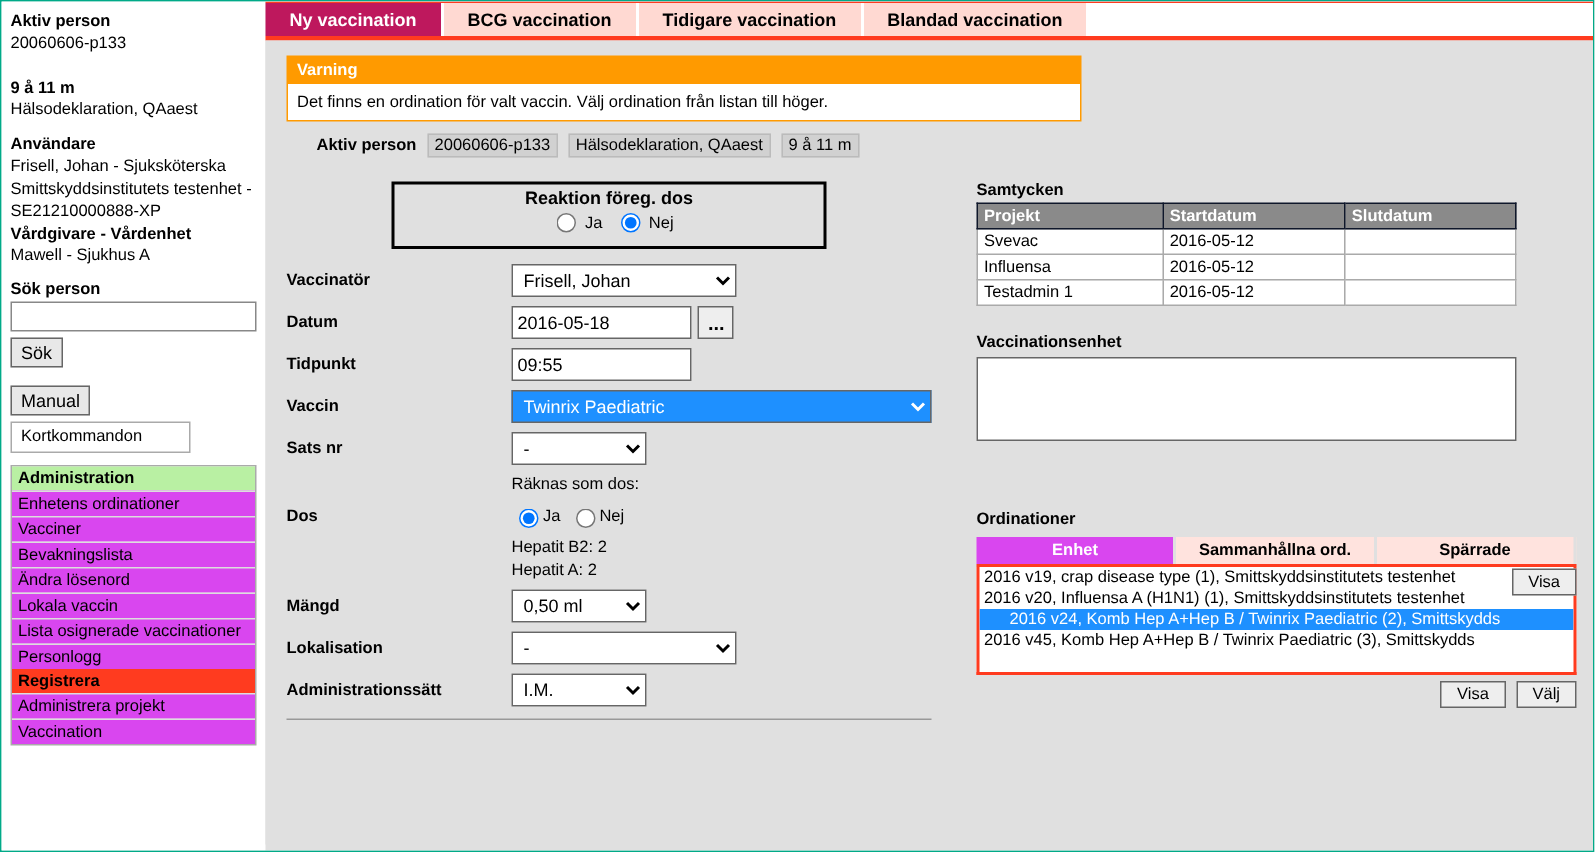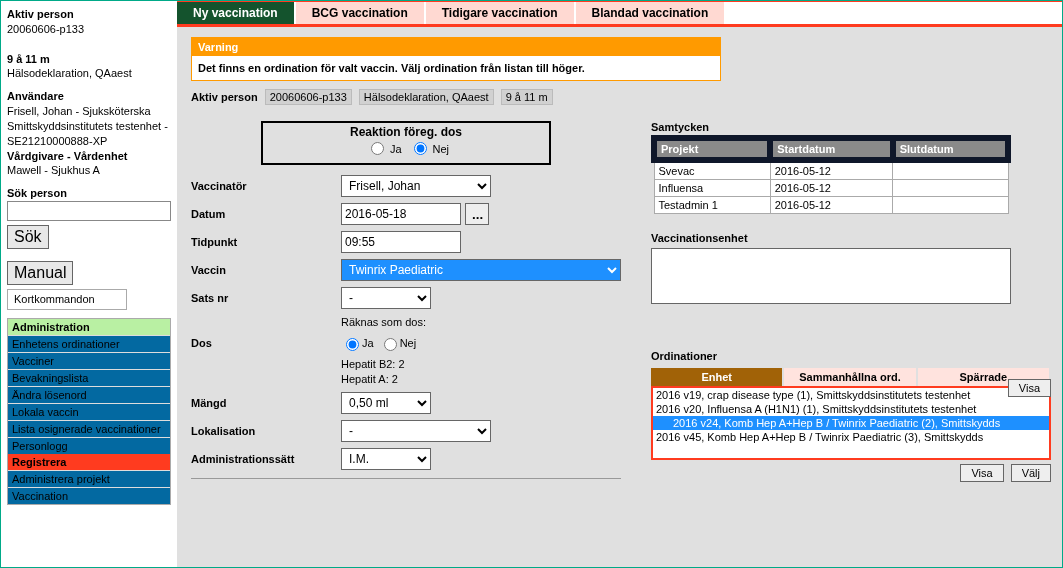--- a/index.html
+++ b/index.html
@@ -2,60 +2,60 @@
 <html><head>
 <meta charset="utf-8">
 <style>
 * { box-sizing: border-box; font-family: Verdana, Geneva, sans-serif; }
 body { margin: 0; padding: 0; font-size: 11px; background: #fff; }
 .page { width: 1063px; height: 568px; border: 1px solid #0a8; display: flex; overflow: hidden; }
 .sidebar { width: 192px; padding: 6px 6px 6px 6px; background: #fff; }
 .sidebar .bold { font-weight: bold; }
 .sidebar .block { margin-bottom: 8px; line-height: 1.35; }
 .sidebar input[type=text] { width: 164px; height: 20px; border: 1px solid #888; font-size: 12px; }
-.sidebar .btn { background: #e8e8e8; border: 1px solid #666; padding: 2px 6px; font-size: 16px; margin-top: 4px; }
+.sidebar .btn { background: #e8e8e8; border: 1px solid #666; padding: 2px 6px; font-size: 12px; margin-top: 4px; }
 .sidebar .menu { border: 1px solid #aaa; margin-top: 6px; }
 .sidebar .menu-head { font-weight: bold; padding: 2px 4px; }
 .sidebar .menu-head.green { background: #b9f0a3; }
 .sidebar .menu-head.red { background: #ff3b1f; color: #000; }
-.sidebar .menu-item { padding: 2px 4px; background: #0369a1; border-top: 1px solid #ddd; cursor: pointer; }
+.sidebar .menu-item { padding: 2px 4px; background: #d946ef; border-top: 1px solid #ddd; cursor: pointer; }
 .main { flex: 1; position: relative; background: #e0e0e0; }
 .tabs { display: flex; border-top: 1px solid #ff3b1f; border-bottom: 3px solid #ff3b1f; background: #fff; }
 .tab { padding: 4px 16px; font-size: 12px; font-weight: bold; background: #ffd9d2; border-right: 2px solid #fff; cursor: pointer; }
-.tab.active { background: #14532d; color: #fff; }
+.tab.active { background: #be185d; color: #fff; }
 .content { padding: 10px 14px; background: #e0e0e0; height: calc(100% - 30px); overflow: hidden; position: relative; }
 .warn-box { border: 1px solid #ff9a00; width: 530px; margin-bottom: 10px; }
 .warn-head { background: #ff9a00; color: #fff; font-weight: bold; padding: 3px 6px; }
-.warn-body { background: #fff; padding: 6px 6px; font-weight: bold; }
-.context-line { margin: 4px 0 18px 0; }
+.warn-body { background: #fff; padding: 6px 6px; }
+.context-line { margin: 4px 0 18px 20px; }
 .context-line .lbl { font-weight: bold; margin-right: 4px; }
 .context-line .chip { background: #d1d1d1; border: 1px solid #bbb; padding: 1px 4px; margin-right: 4px; }
 .cols { display: flex; gap: 30px; }
 .form-col { width: 430px; }
 .right-col { flex: 1; position: relative; }
 .group-box { border: 2px solid #000; width: 290px; margin: 0 auto 10px auto; padding: 2px 0 6px 0; text-align: center; }
 .group-box .gtitle { font-weight: bold; font-size: 12px; }
 .radio-row { margin-top: 3px; display: inline-flex; align-items: center; gap: 4px; }
 .radio-row input { margin: 0 2px 0 8px; }
 .frow { display: flex; align-items: center; margin: 6px 0; }
 .frow .flabel { width: 150px; font-weight: bold; }
 .frow select, .frow input[type=text] { height: 22px; border: 1px solid #666; font-size: 12px; padding: 0 3px; background: #fff; }
 .sel-highlight { background: #1e90ff !important; color: #fff; }
 .inline-info { margin-left: 150px; font-size: 11px; line-height: 1.3; }
 .date-btn { width: 24px; height: 22px; margin-left: 4px; background: #eee; border: 1px solid #666; font-weight: bold; }
 hr.sep { border: none; border-top: 1px solid #999; margin: 8px 0; }
 .samhead { font-weight: bold; margin-bottom: 2px; }
 table.sam { border-collapse: collapse; width: 360px; }
-table.sam th { background: #8a8a8a; color: #fff; text-align: left; padding: 2px 4px; border: 6px solid #0f172a; font-weight: bold; }
+table.sam th { background: #8a8a8a; color: #fff; text-align: left; padding: 2px 4px; border: 1px solid #0f172a; font-weight: bold; }
 table.sam td { background: #fff; border: 1px solid #aaa; padding: 2px 4px; }
 .kontra-box { border: 1px solid #666; background: #fff; width: 360px; height: 56px; margin-top: 4px; }
 .smallbtn { background: #eee; border: 1px solid #666; padding: 2px 10px; font-size: 11px; }
 .ord-tabs { display: flex; width: 400px; border-bottom: 2px solid #ff3b1f; margin-top: 6px; }
 .ord-tab { flex: 1; text-align: center; padding: 3px 0; font-size: 11px; font-weight: bold; background: #ffe3de; cursor: pointer; border-right: 2px solid #e0e0e0; }
-.ord-tab.active { background: #a16207; color: #fff; }
+.ord-tab.active { background: #d946ef; color: #fff; }
 .ord-list { width: 400px; height: 72px; background: #fff; border: 2px solid #ff3b1f; border-top: none; overflow: hidden; font-size: 11px; }
 .ord-list .row { padding: 1px 3px; white-space: nowrap; cursor: pointer; }
 .ord-list .row.sel { background: #1e90ff; color: #fff; padding-left: 20px; }
 .ord-actions { width: 400px; text-align: right; margin-top: 4px; }
 .visa-right { position: absolute; right: 0; top: 258px; }
 .show-ord-btn { margin-left: 4px; }
 textarea.comment { width: 240px; height: 30px; border: 1px solid #666; resize: none; }
 </style>
 </head>
 <body>

